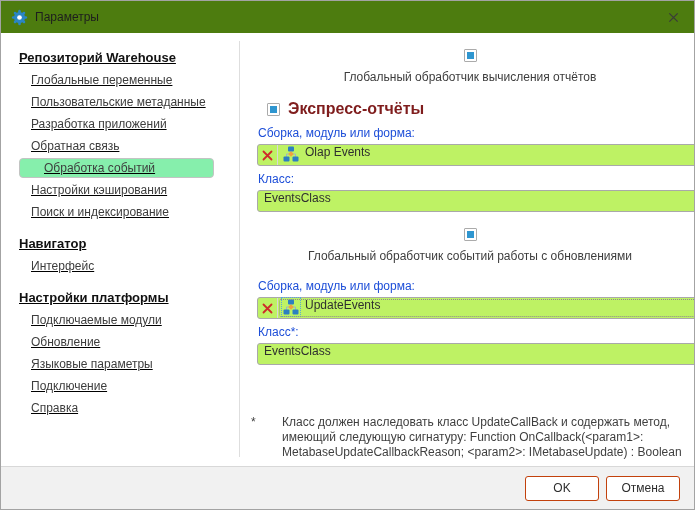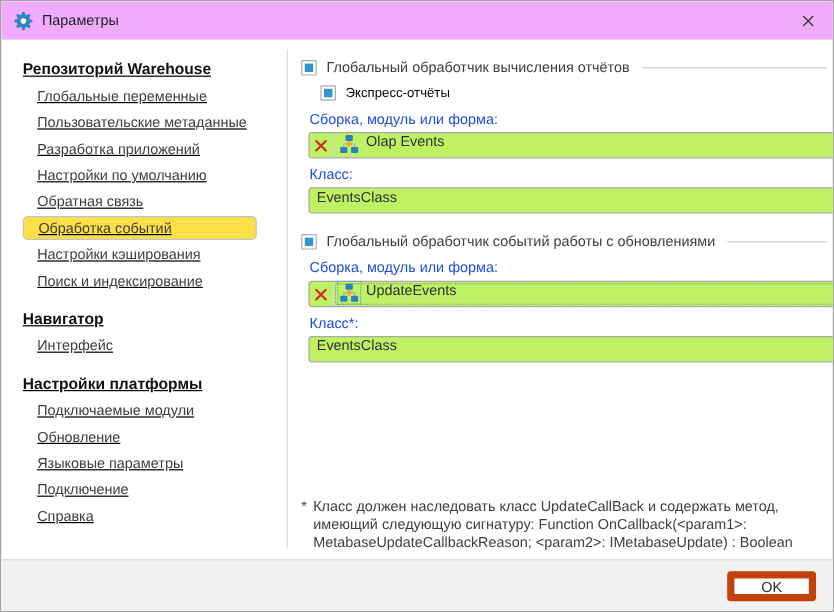--- a/index.html
+++ b/index.html
@@ -2,48 +2,48 @@
 <html><head>
 <meta charset="utf-8">
 <style>
   * { margin:0; padding:0; box-sizing:border-box; }
   html,body { background:#e8e8e8; font-family:"Liberation Sans",sans-serif; }
   .dialog { position:relative; width:695px; height:510px; background:#fff;
             border:1px solid #a3a3a3; overflow:hidden; }
 
   
   .titlebar { position:absolute; top:0; left:0; right:0; height:32px;
-              display:flex; align-items:center; padding:0 12px 0 10px; background:#f0abfc; }
+              display:flex; align-items:center; padding:0 12px 0 10px; background:#4d7c0f; }
   .titlebar .title { font-size:12px; color:#1e1e1e; margin-left:7px; }
   .titlebar .close { margin-left:auto; width:18px; height:18px; display:flex;
                      align-items:center; justify-content:center; cursor:default; }
 
   
   .sidebar { position:absolute; top:40px; left:8px; width:230px; padding-top:6px;text-decoration:underline; }
   .sec-header { height:22px; line-height:22px; padding-left:10px;
                 font-size:13px; font-weight:bold; color:#111; }
   .sec-header.later { margin-top:10px; }
   .side-item { height:22px; line-height:22px; padding-left:22px;
                font-size:12px; color:#3d3d3d; cursor:default; }
-  .side-item.selected { margin:1px 25px 1px 10px; padding-left:12px; height:20px;
+  .side-item.selected { margin:1px 25px 1px 10px; padding-left:24px; height:20px;
                line-height:18px; border:1px solid #c3c3c3; border-radius:4px;
-               background:#fde047; }
+               background:#86efac; }
   .vsep { position:absolute; left:238px; top:40px; height:416px; width:1px; background:#dedede; }
 
   
   .content { position:absolute; left:248px; top:40px; width:440px; }
-  .group-header { display:flex; align-items:center; gap:8px; margin-top:8px; padding-left:2px; }
+  .group-header { display:flex; align-items:center; gap:8px; margin-top:8px; padding-left:2px;flex-direction:column; }
   .group-title { font-size:12px; color:#3d3d3d; white-space:nowrap; }
   .rule { flex:1; height:1px; background:#cccccc; margin-left:2px; }
   .cb { width:13px; height:13px; border:1px solid #ababab; background:#fff;
         display:inline-flex; align-items:center; justify-content:center;
         border-radius:1px; flex:none; }
   .cb-inner { width:7px; height:7px; background:#2f96d0; }
   .express-row { display:flex; align-items:center; gap:8px; margin:8px 0 0 18px; }
-  .express-label { font-size:11px; color:#000000; }
+  .express-label { font-size:16px; color:#7f1d1d;font-weight:bold; }
   .field-label { margin:8px 0 4px 9px; font-size:12px; color:#1d4ed8; }
   .field-label.tight { margin-top:6px; }
 
   .picker { position:relative; margin-left:8px; width:496px; height:22px;
             border:1px solid #a9a9a9; border-radius:3px; background:#bef264;
             display:flex; align-items:flex-start; }
   .xcell { width:20px; align-self:stretch; display:flex; align-items:center;
            justify-content:center; border-right:1px solid #d8d8d8; flex:none; }
   .micon { display:inline-flex; margin-left:4px; flex:none; padding:1px; }
   .micon.selected { outline:1px dotted #57a8d8; }
@@ -54,28 +54,28 @@
   .arrowcell { width:20px; align-self:stretch; display:flex; align-items:center;
                justify-content:center; flex:none; }
   .tri { width:0; height:0; border-left:4px solid transparent;
          border-right:4px solid transparent; border-top:5px solid #6e6e6e; }
   .focus-rect { position:absolute; left:21px; right:28px; top:1px; bottom:1px;
                 border:1px dotted #8c8c8c; border-radius:2px; pointer-events:none; }
 
   .footnote { position:absolute; left:250px; top:414px; width:445px;
               display:flex; font-size:12px; line-height:15px; color:#3f3f3f; }
   .footnote .marker { width:10px; flex:none; }
-  .footnote .fn-text { flex:1; padding-right:6px; }
+  .footnote .fn-text { flex:1; padding-right:6px;margin-left:21px; }
 
   
   .footer { position:absolute; left:0; right:0; bottom:0; height:43px;
             background:#f1f1f1; border-top:1px solid #d8d8d8;
             display:flex; align-items:center; justify-content:flex-end;
             gap:7px; padding-right:14px; }
-  .btn { width:74px; height:25px; background:#fff; border:6px solid #c2410c;
+  .btn { width:74px; height:25px; background:#fff; border:1px solid #c2410c;
          border-radius:3px; font-size:12px; color:#2e2e2e;
          font-family:"Liberation Sans",sans-serif; }
 </style>
 </head>
 <body>
 
 <div class="dialog">
 
   <div class="titlebar">
     <span style="display:inline-flex;">
@@ -98,21 +98,20 @@
         </svg>
       </span>
     </span>
   </div>
 
   <div class="sidebar">
     <div class="sec-header">Репозиторий Warehouse</div>
     <div class="side-item">Глобальные переменные</div>
     <div class="side-item">Пользовательские метаданные</div>
     <div class="side-item">Разработка приложений</div>
-    <div class="side-item">Настройки по умолчанию</div>
     <div class="side-item">Обратная связь</div>
     <div class="side-item selected">Обработка событий</div>
     <div class="side-item">Настройки кэширования</div>
     <div class="side-item">Поиск и индексирование</div>
 
     <div class="sec-header later">Навигатор</div>
     <div class="side-item">Интерфейс</div>
 
     <div class="sec-header later">Настройки платформы</div>
     <div class="side-item">Подключаемые модули</div>
@@ -247,15 +246,16 @@
     </div>
   </div>
 
   <div class="footnote">
     <span class="marker">*</span>
     <span class="fn-text">Класс должен наследовать класс UpdateCallBack и содержать метод, имеющий следующую сигнатуру: Function OnCallback(&lt;param1&gt;: MetabaseUpdateCallbackReason; &lt;param2&gt;: IMetabaseUpdate) : Boolean</span>
   </div>
 
   <div class="footer">
     <button class="btn">OK</button>
+    <button class="btn">Отмена</button>
   </div>
 
 </div>
 
 </body></html>

